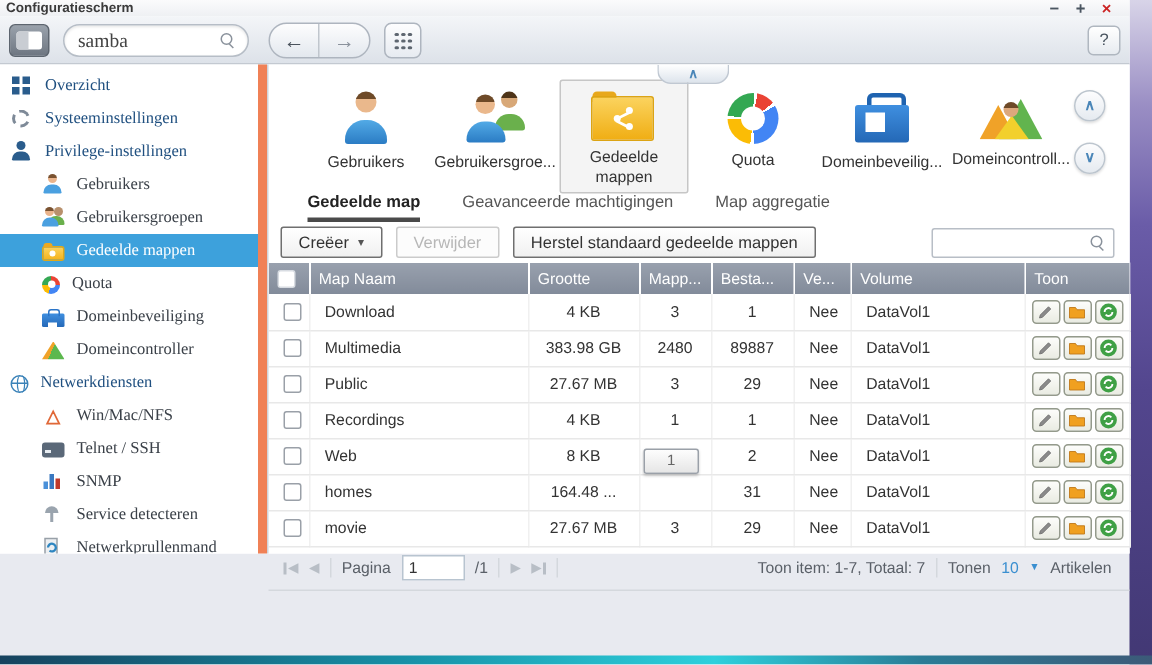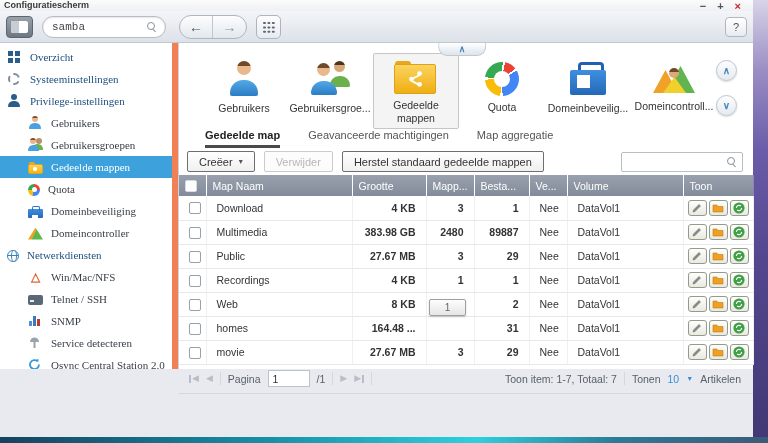--- a/index.html
+++ b/index.html
@@ -27,22 +27,22 @@
   
   .toolbar{height:32px;flex:none;background:linear-gradient(#f3f5f8,#dde2e9);
     border-bottom:1px solid #c3c9d1;display:flex;align-items:center;padding:0 6px;gap:9px;}
   .panel-btn{width:27px;height:22px;border-radius:4px;border:1px solid #5d656f;position:relative;
     background:linear-gradient(#9aa2ac,#6e7681);flex:none;}
   .panel-btn::before{content:"";position:absolute;inset:4px;background:#fff;border-radius:2px;}
   .panel-btn::after{content:"";position:absolute;left:4px;top:4px;bottom:4px;width:8px;
     background:#c9cdd3;border-radius:2px 0 0 2px;}
   .search-pill{width:124px;height:22px;border-radius:12px;background:#fff;border:1px solid #b6bdc6;
     display:flex;align-items:center;padding:0 9px;box-shadow:inset 0 1px 2px rgba(0,0,0,.10);}
-  .search-pill input{border:none;outline:none;flex:1;min-width:0;font-size:11px;color:#444;
-    font-family:Liberation Mono, monospace;background:transparent;}
+  .search-pill input{border:none;outline:none;flex:1;min-width:0;font-size:13px;color:#444;
+    font-family:Liberation Serif, serif;background:transparent;}
   .mag{width:9px;height:9px;position:relative;flex:none;}
   .mag::before{content:"";position:absolute;left:0;top:0;width:6px;height:6px;
     border:1.3px solid #8a929c;border-radius:50%;}
   .mag::after{content:"";position:absolute;right:0;bottom:0;width:4px;height:1.4px;
     background:#8a929c;transform:rotate(45deg);}
   .nav-pair{display:flex;height:24px;border:1px solid #aeb5bf;border-radius:12px;overflow:hidden;
     background:linear-gradient(#fdfdfe,#e3e8ee);margin-left:4px;}
   .nav-btn{width:33px;display:flex;align-items:center;justify-content:center;
     font-size:14px;color:#4a525c;line-height:1;}
   .nav-btn.back{border-right:1px solid #c0c6cd;}
@@ -181,21 +181,21 @@
   .tbl-search input{border:none;outline:none;flex:1;min-width:0;font-size:11px;
     font-family:"Liberation Sans",sans-serif;}
   
   .tblwrap{flex:none;}
   table{width:100%;border-collapse:collapse;table-layout:fixed;font-size:10.5px;color:#333;}
   th{background:linear-gradient(#99a1ae,#828b9a);color:#fff;font-weight:normal;text-align:left;
     height:21px;padding:0 6px;border-right:1px solid rgba(255,255,255,.28);
     white-space:nowrap;overflow:hidden;}
   td{height:24px;padding:0 10px;border-bottom:1px solid #e8e8e8;border-right:1px solid #f0f0f0;
     white-space:nowrap;overflow:hidden;background:#fff;}
-  td.num{text-align:right;font-weight:bold;}
+  td.num{text-align:center;}
   .cb{display:inline-block;width:12px;height:12px;border:1px solid #9aa0a8;border-radius:2px;
     background:#fff;vertical-align:middle;}
   .cb-h{display:inline-block;width:12px;height:12px;border:1px solid #d8dce2;border-radius:2px;
     background:#fff;vertical-align:middle;}
   .c-act{padding:0 4px;}
   .abtn{display:inline-flex;align-items:center;justify-content:center;width:19px;height:16px;
     border:1px solid #949a8c;border-radius:3px;background:linear-gradient(#fdfdfb,#e9ebe2);
     margin-right:2px;vertical-align:middle;}
   
   .tooltip{position:absolute;left:250px;top:256px;width:37px;height:17px;z-index:4;
@@ -305,20 +305,27 @@
               <rect x="9" y="5" width="3" height="7" fill="#c0392b"></rect>
             </svg></span>
         <span>SNMP</span>
       </div>
       <div class="snav-item sub">
         <span class="si"><svg width="13" height="13">
               <path d="M2 6a4.5 4.5 0 0 1 9 0z" fill="#9aa4ae"></path>
               <rect x="5.5" y="5" width="2" height="7" fill="#9aa4ae"></rect>
             </svg></span>
         <span>Service detecteren</span>
+      </div>
+      <div class="snav-item sub">
+        <span class="si"><svg width="13" height="13">
+              <rect x="2" y="1" width="8" height="11" fill="#eceff2" stroke="#98a0a8"></rect>
+              <path d="M4 7a2.6 2.6 0 1 1 1 2.1" stroke="#2e86c1" stroke-width="1.5" fill="none"></path>
+            </svg></span>
+        <span>Netwerkprullenmand</span>
       </div>
       <div class="snav-item sub">
         <span class="si"><svg width="13" height="13">
               <path d="M11 6.5a4.5 4.5 0 1 1-1.4-3.2" stroke="#3498db" stroke-width="1.8" fill="none"></path>
               <path d="M10.2 0.6l.4 3-2.9-.5z" fill="#3498db"></path>
             </svg></span>
         <span>Qsync Central Station 2.0</span>
       </div>
       <div class="snav-item">
         <span class="si i-server"></span>

